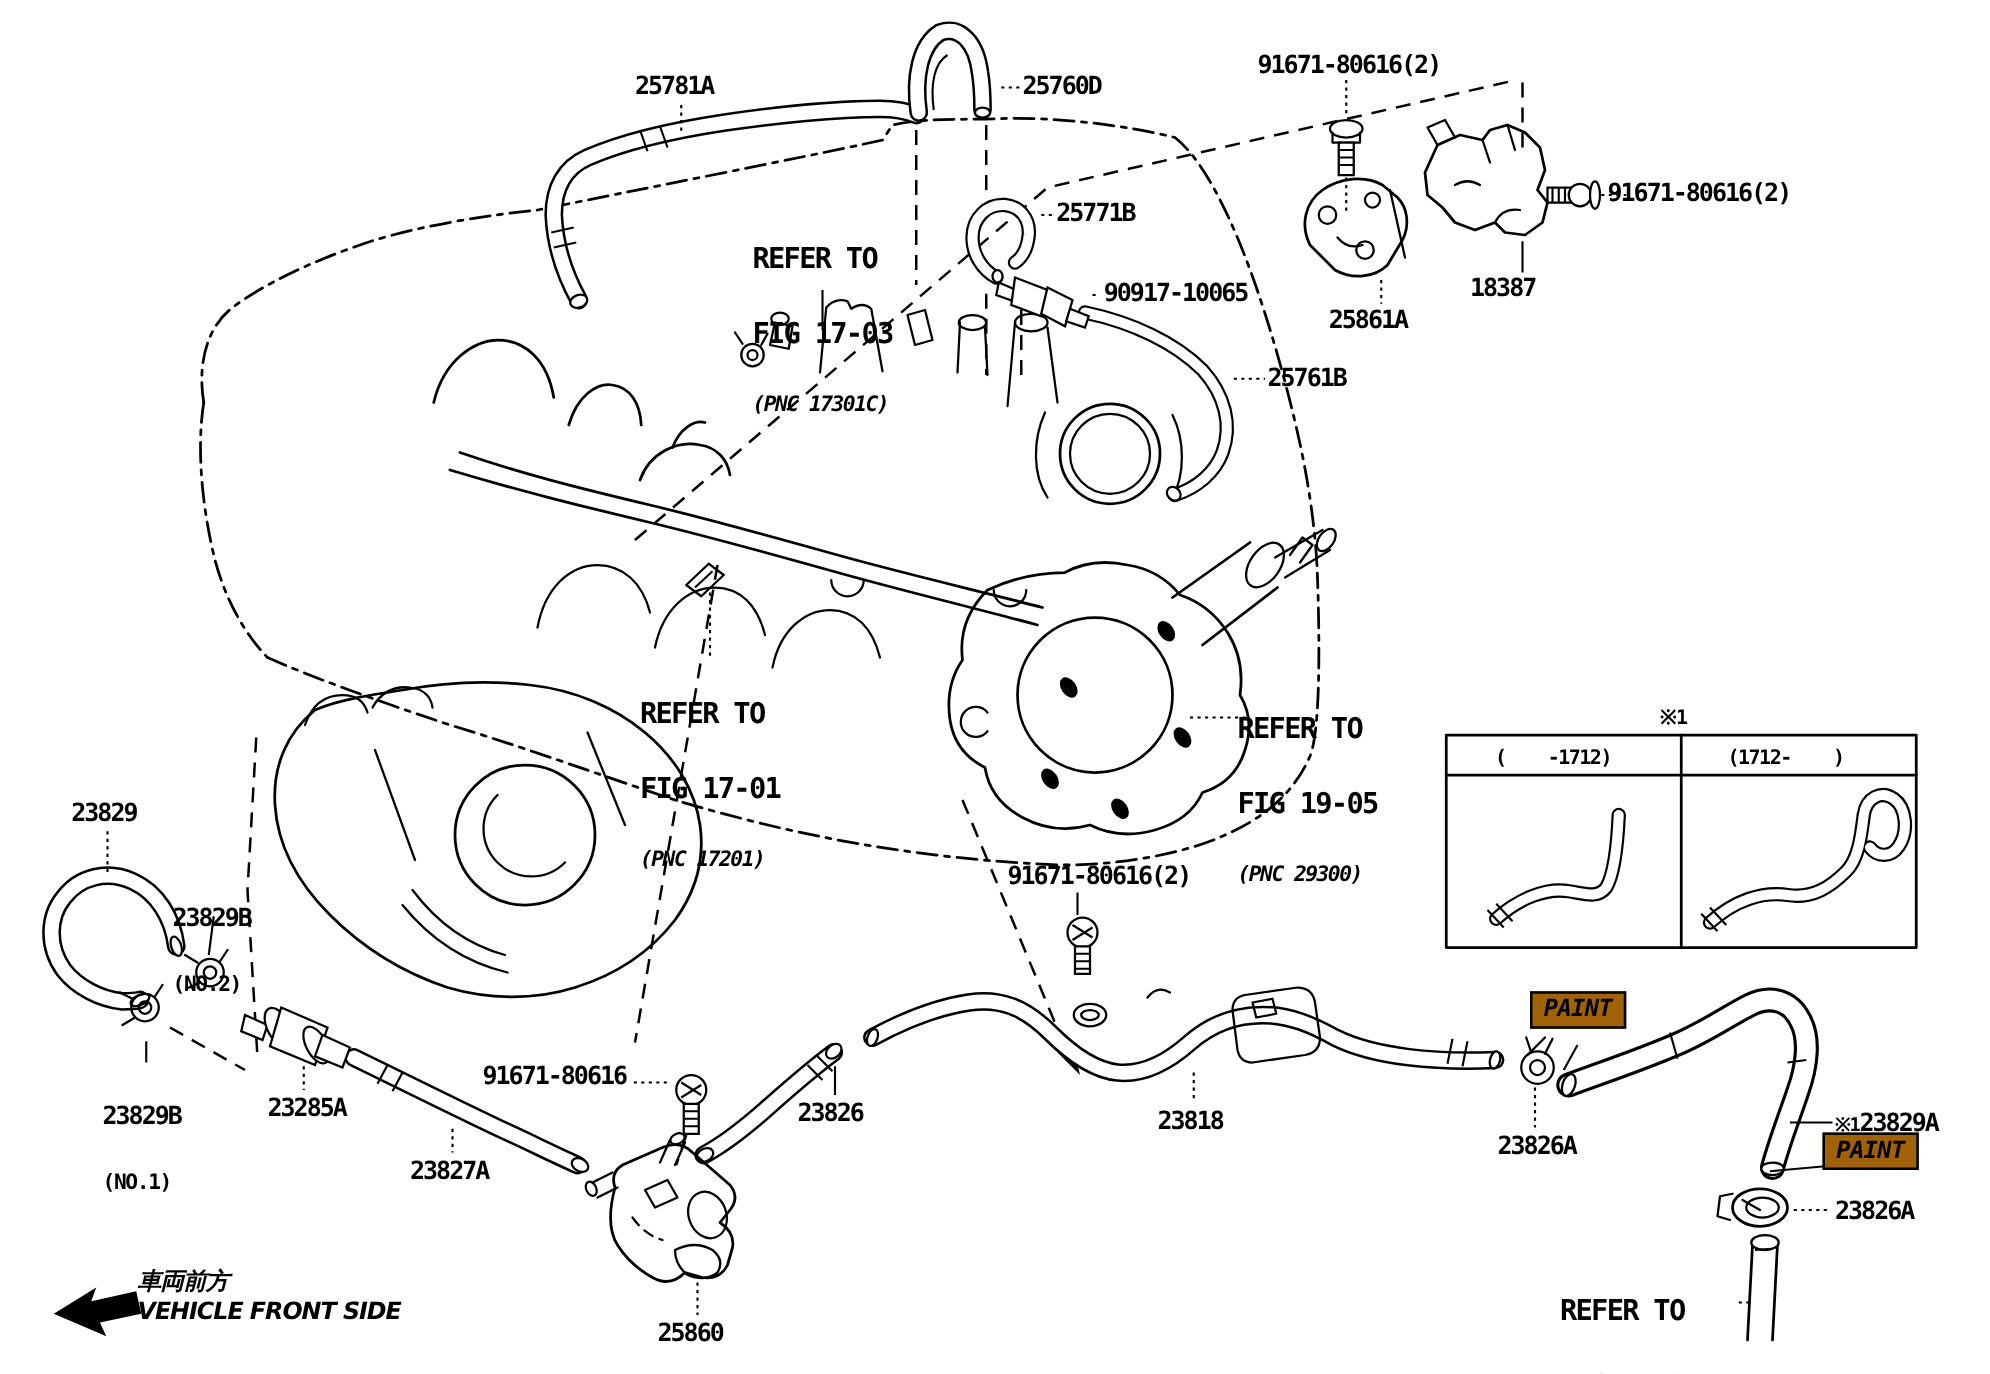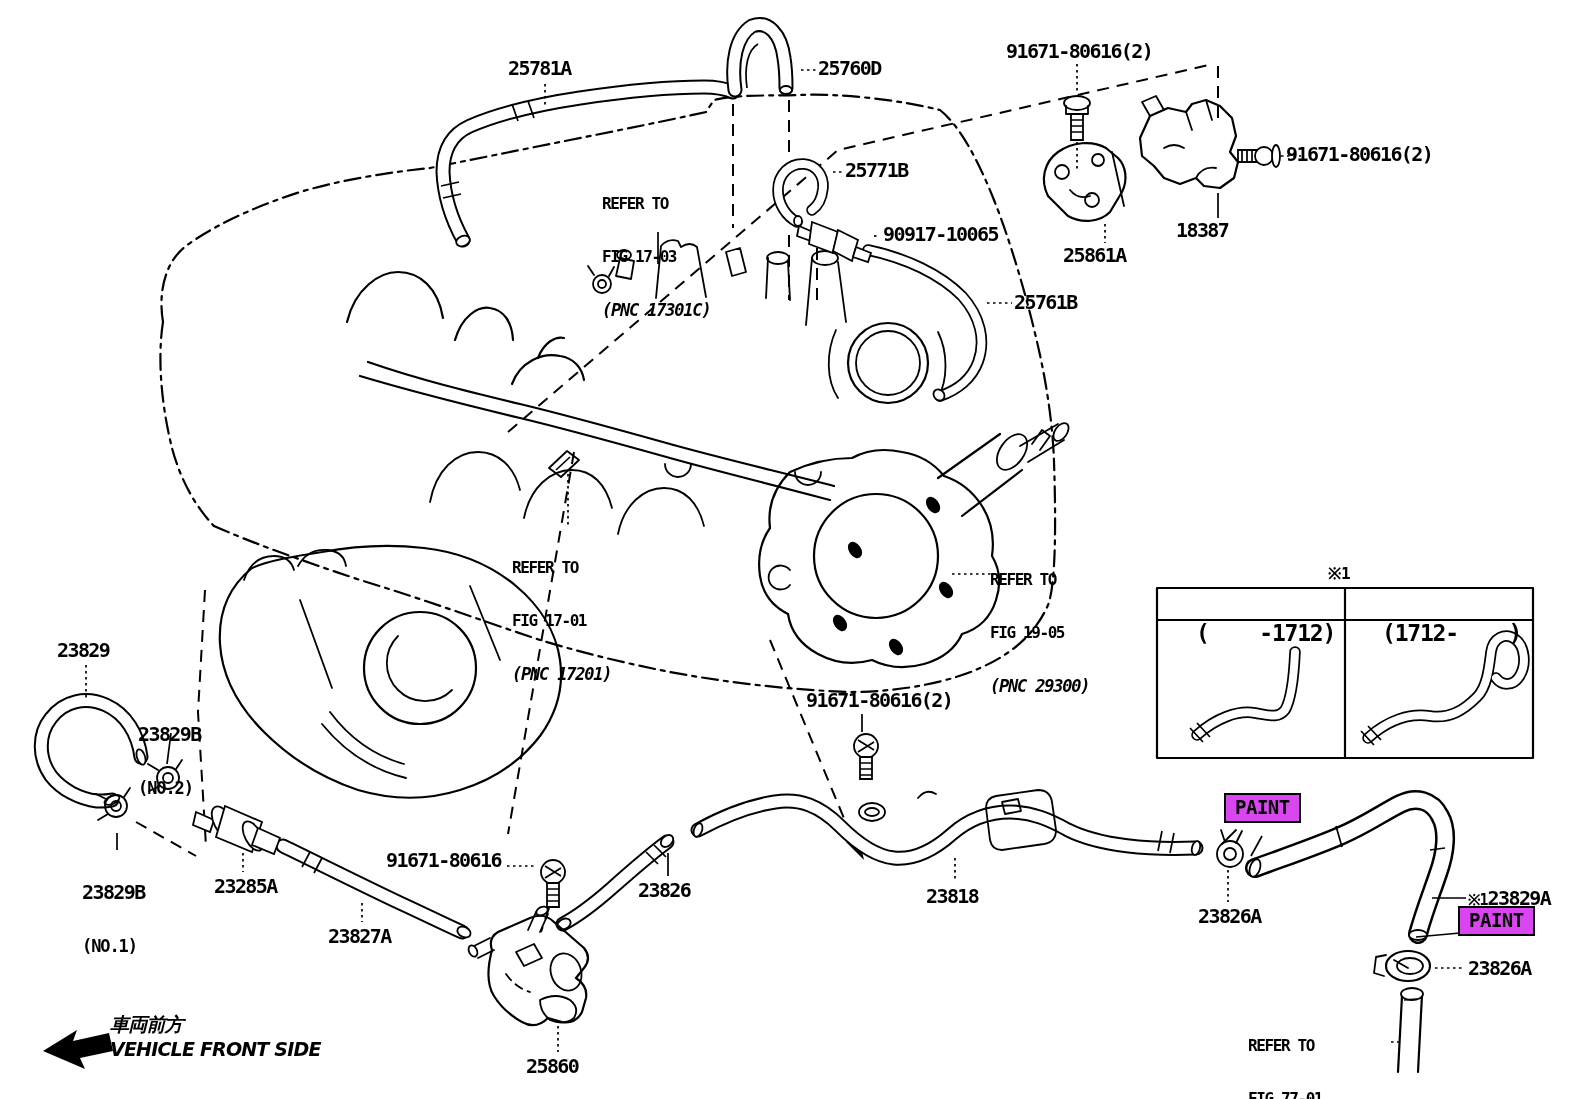--- a/index.html
+++ b/index.html
@@ -18,28 +18,28 @@
   .t-m{fill:none;stroke:#000;stroke-width:15;stroke-linecap:round;stroke-linejoin:round;}
   .t-s{fill:none;stroke:#000;stroke-width:11.5;stroke-linecap:round;stroke-linejoin:round;}
   .t-l{fill:none;stroke:#000;stroke-width:20;stroke-linecap:round;stroke-linejoin:round;}
   .core.t-m{stroke:#fff;stroke-width:11;}
   .core.t-s{stroke:#fff;stroke-width:8;}
   .core.t-l{stroke:#fff;stroke-width:15;}
   
   .pn{position:absolute;font-weight:700;font-size:20px;letter-spacing:-1.6px;white-space:pre;line-height:1.0;}
   .pn-xs{font-weight:700;font-size:15px;letter-spacing:-1px;}
   .refblock{position:absolute;font-weight:700;white-space:pre;line-height:1.0;}
-  .ref-l{font-size:16px;letter-spacing:-1.4px;margin-bottom:5px;}
+  .ref-l{font-size:23px;letter-spacing:-1.4px;margin-bottom:5px;}
   .ref-s{font-size:17px;letter-spacing:-1.2px;font-style:italic;}
   .paint-box{position:absolute;border:2.5px solid #000;padding:3px 9px 4px 9px;font-weight:700;
-             font-size:19px;letter-spacing:-0.5px;background:#d946ef;line-height:1;}
+             font-size:19px;letter-spacing:-0.5px;background:#a16207;line-height:1;font-style:italic;}
   .twolab{position:absolute;font-weight:700;line-height:1.06;white-space:pre;}
   .twolab .a{font-size:20px;letter-spacing:-1.6px;}
   .twolab .b{font-size:17px;letter-spacing:-1.1px;}
-  .tbl-head{position:absolute;font-weight:700;font-size:23px;letter-spacing:-1.2px;white-space:pre;margin-top:24px;}
+  .tbl-head{position:absolute;font-weight:700;font-size:16px;letter-spacing:-1.2px;white-space:pre;}
   .front{position:absolute;font-weight:700;font-size:19px;letter-spacing:-0.8px;
          font-family:"DejaVu Sans","Liberation Sans",sans-serif;white-space:pre;font-style:italic;}
   .code{position:absolute;font-weight:700;font-size:19px;letter-spacing:-0.6px;margin-top:31px;}
   .star{position:absolute;font-weight:700;font-size:16px;letter-spacing:-0.5px;}
   .combo{position:absolute;display:flex;align-items:baseline;font-weight:700;white-space:pre;}
   .combo .big{font-size:20px;letter-spacing:-1.6px;}
 </style>
 </head>
 <body>
 

